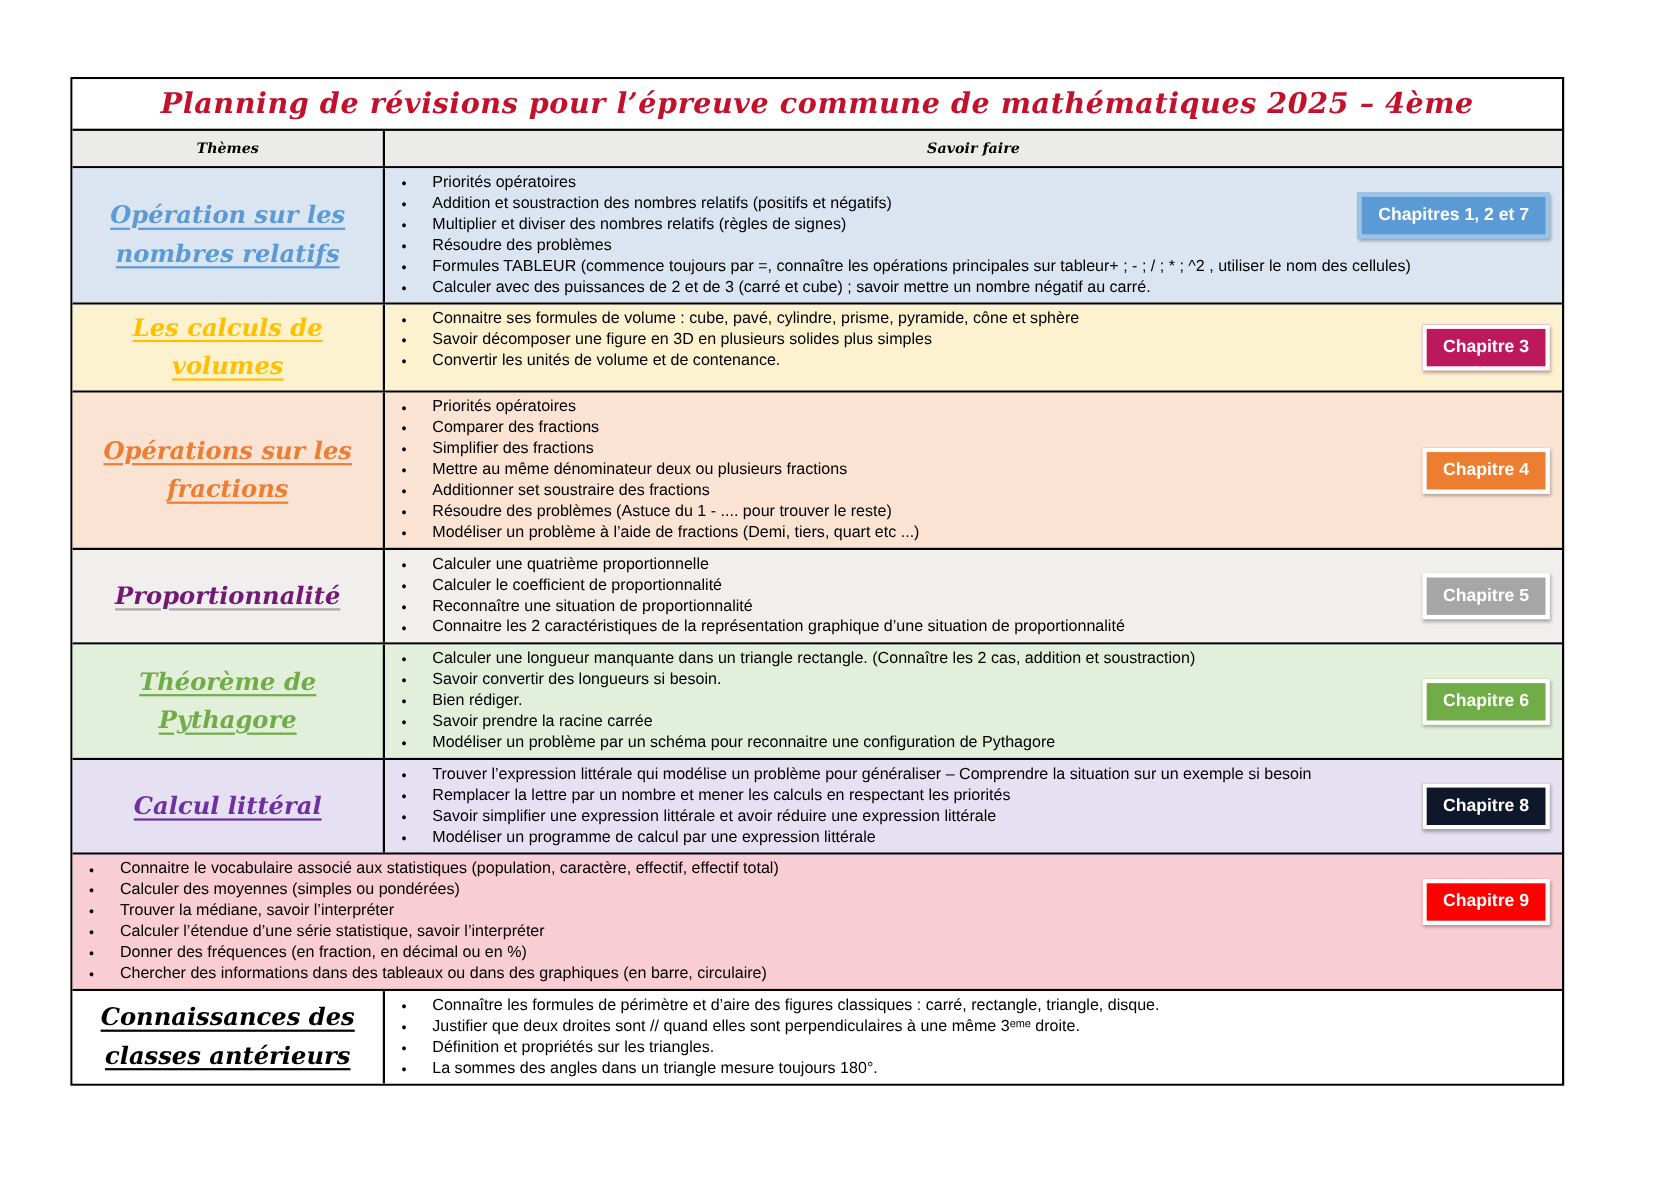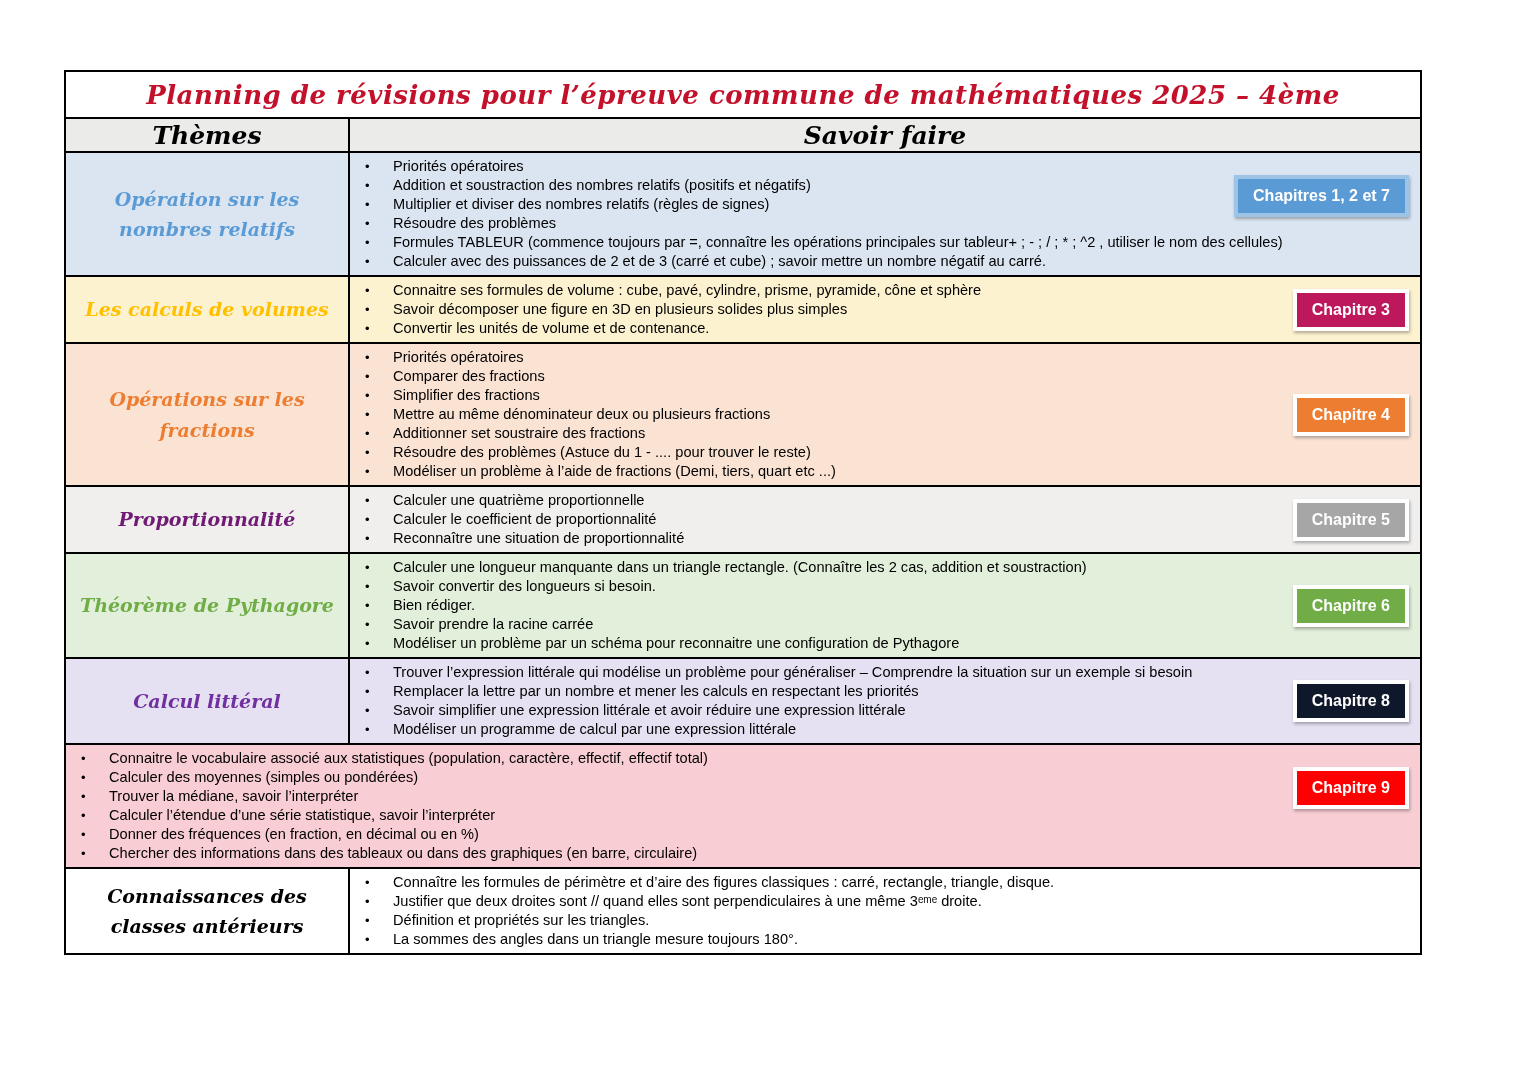--- a/index.html
+++ b/index.html
@@ -16,32 +16,32 @@
   }
   .title-row{
     height:45px;display:flex;align-items:center;justify-content:center;
     background:#ffffff;
   }
   .page-title{font-size:26px;letter-spacing:.5px;}
   .header-row{
     display:flex;border-top:2px solid #000;border-bottom:2px solid #000;
     background:#ebebea;height:32px;
   }
-  .header-cell{display:flex;align-items:center;justify-content:center;font-size:25px;color:#000;}
+  .header-cell{display:flex;align-items:center;justify-content:center;font-size:13px;color:#000;}
   .col-theme{width:284px;border-right:2px solid #000;box-sizing:border-box;flex:none;}
   .col-savoir{flex:1;}
   .row{display:flex;border-bottom:2px solid #000;}
   .row:last-child{border-bottom:none;}
   .theme-cell{
     width:284px;flex:none;border-right:2px solid #000;box-sizing:border-box;
     display:flex;align-items:center;justify-content:center;text-align:center;
     padding:4px 10px;
   }
   .theme-label{
-    font-size:19px;line-height:1.6;
+    font-size:22px;line-height:1.6;text-decoration:underline;
     text-underline-offset:4px;text-decoration-thickness:2px;
   }
   .content-cell{flex:1;position:relative;padding:4px 0;min-height:46px;}
   ul.bullets{margin:0;padding:0;list-style:none;}
   ul.bullets li{
     position:relative;padding-left:43px;padding-right:99px;
     font-size:14.6px;line-height:19px;color:#000;
   }
   ul.bullets li::before{
     content:"\2022";position:absolute;left:15px;top:0;font-size:13px;
@@ -115,20 +115,21 @@
       </div>
       <div class="row row-3" style="background: rgb(240, 239, 238);">
         <div class="theme-cell">
           <span class="script theme-label" style="color: #701a75; text-decoration-color: rgb(166, 166, 166);">Proportionnalité</span>
         </div>
         <div class="content-cell">
           <ul class="bullets">
             <li>Calculer une quatrième proportionnelle</li>
             <li>Calculer le coefficient de proportionnalité</li>
             <li>Reconnaître une situation de proportionnalité</li>
+            <li>Connaitre les 2 caractéristiques de la représentation graphique d’une situation de proportionnalité</li>
           </ul>
           <span class="badge" style="background: rgb(166, 166, 166); border-color: rgb(255, 255, 255);">Chapitre 5</span>
         </div>
       </div>
       <div class="row row-4" style="background: rgb(226, 239, 218);">
         <div class="theme-cell">
           <span class="script theme-label" style="color: rgb(112, 173, 71); text-decoration-color: rgb(112, 173, 71);">Théorème de Pythagore</span>
         </div>
         <div class="content-cell">
           <ul class="bullets">

